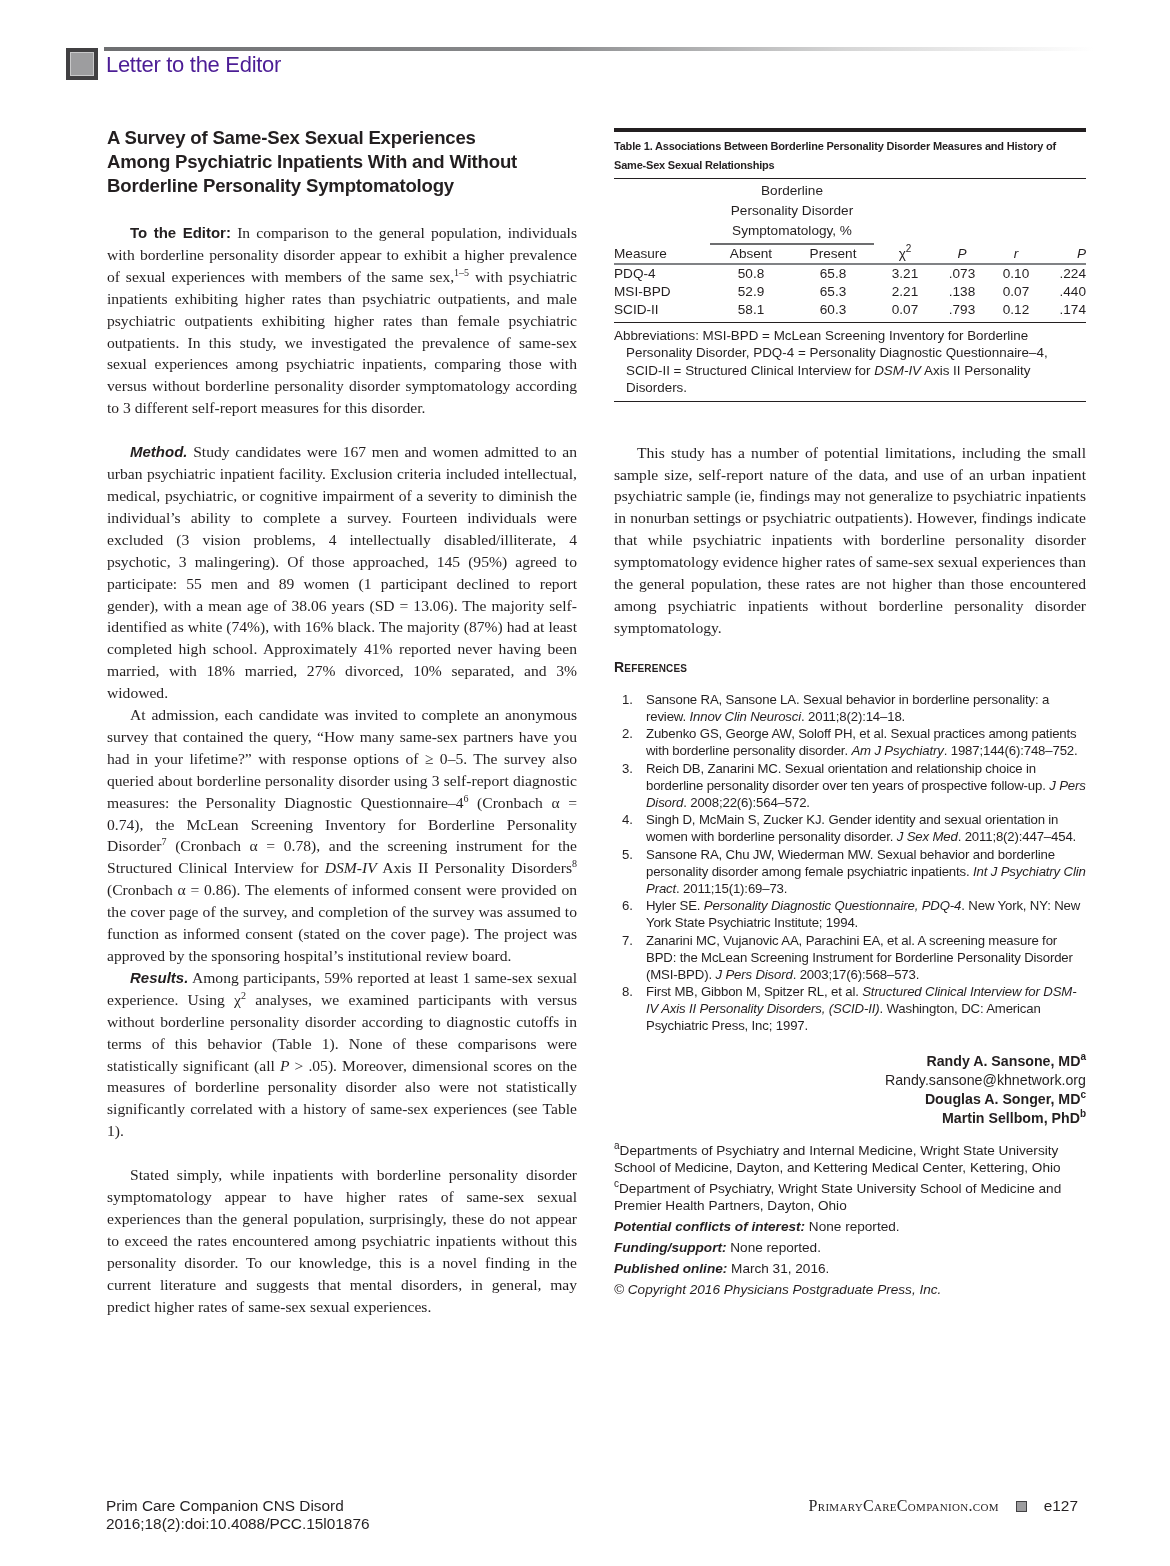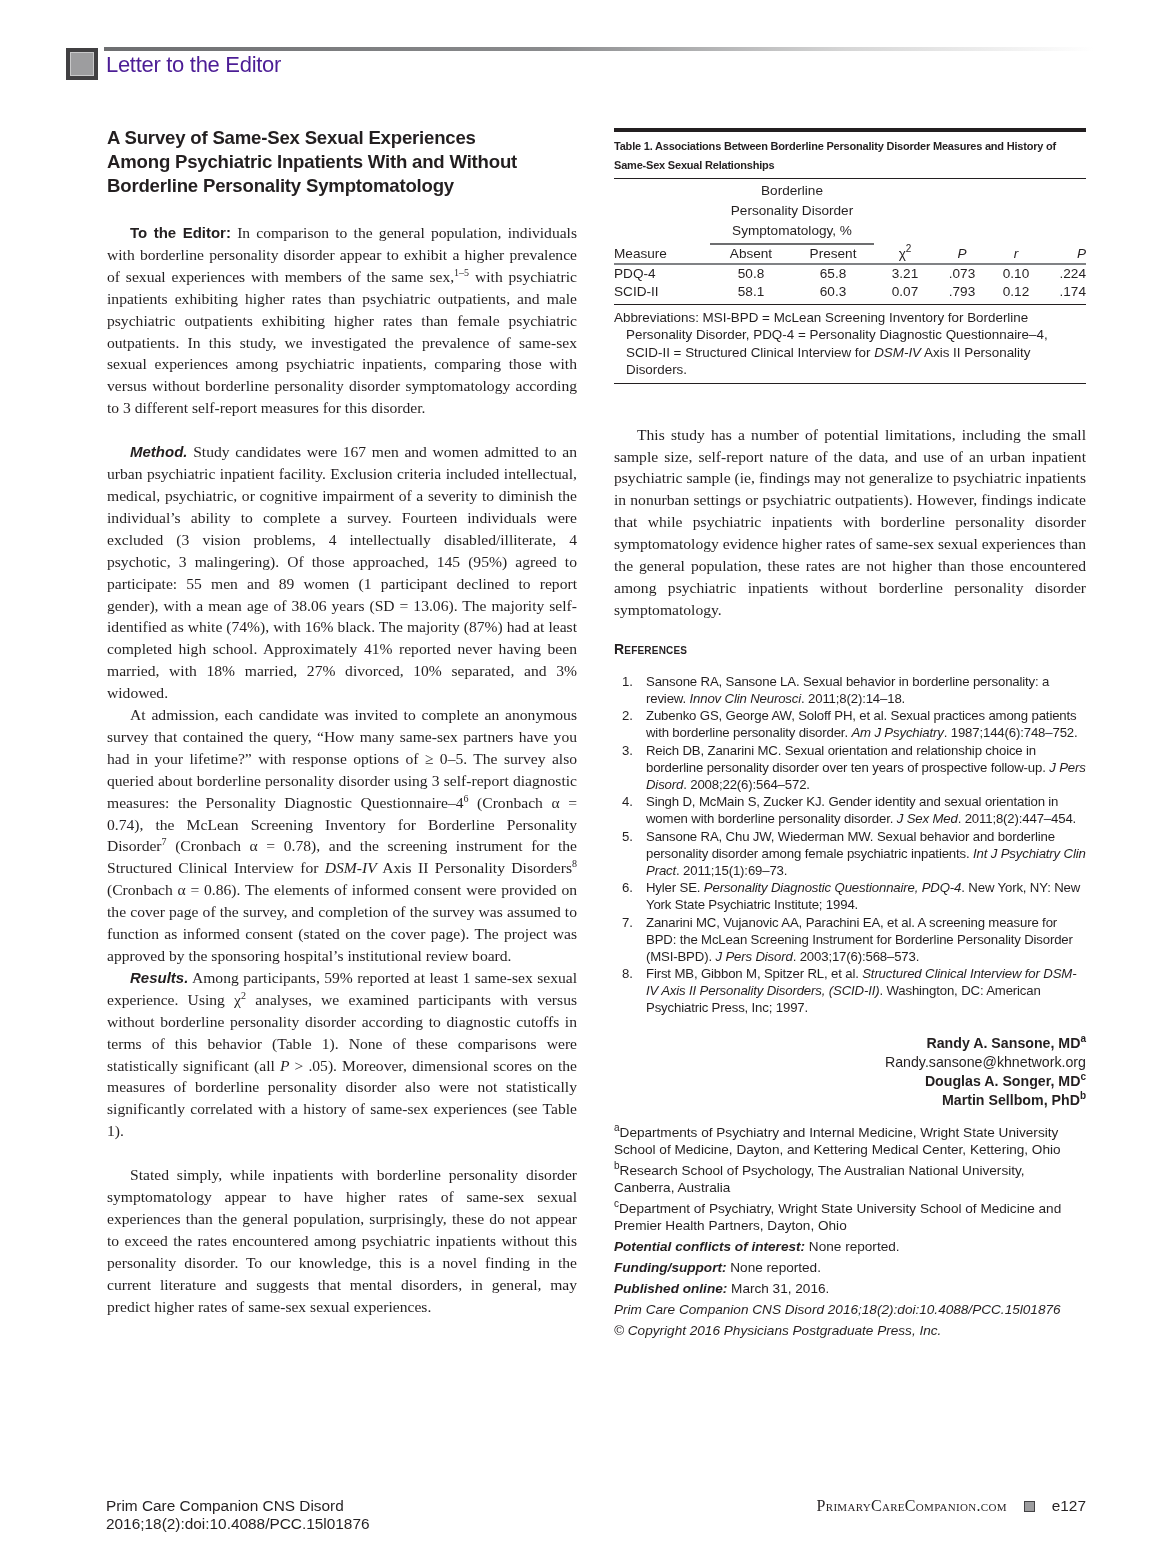--- a/index.html
+++ b/index.html
@@ -49,21 +49,21 @@
   .authors { text-align: right; font-size: 14.2px; line-height: 19px; margin-top: 18px; }
   .authors .name { font-weight: bold; }
   .affils { margin-top: 14px; font-size: 13.6px; line-height: 17px; }
   .affils p { margin: 0 0 4px 0; }
   .meta p { margin: 0 0 3.5px 0; font-size: 13.6px; line-height: 17.5px; }
   .meta .bi { font-weight: bold; font-style: italic; }
   .meta .ital { font-style: italic; }
 
   
   .foot-left { position: absolute; left: 106px; top: 1497px; font-size: 15.4px; line-height: 18px; }
-  .foot-right { position: absolute; right: 84px; top: 1497px; font-size: 15.4px; display: flex; align-items: center; gap: 17px; }
+  .foot-right { position: absolute; right: 92px; top: 1497px; font-size: 15.4px; display: flex; align-items: center; gap: 17px; }
   .foot-site { font-family: "Liberation Serif", "DejaVu Serif", serif; font-variant: small-caps; font-size: 16px; letter-spacing: 0.3px; }
   .foot-square { width: 11px; height: 11px; background: #9d9d9f; border: 1.5px solid #414042; box-sizing: border-box; }
 </style>
 </head>
 <body>
 
 <div class="hdr-rule"></div>
 <div class="hdr-icon">
     <div class="hdr-icon-inner"></div>
   </div>
@@ -140,20 +140,29 @@
       <tr>
         <td>PDQ-4</td>
         <td class="num">50.8</td>
         <td class="num">65.8</td>
         <td class="num">3.21</td>
         <td class="num">.073</td>
         <td class="num">0.10</td>
         <td class="num-r">.224</td>
       </tr>
       <tr>
+        <td>MSI-BPD</td>
+        <td class="num">52.9</td>
+        <td class="num">65.3</td>
+        <td class="num">2.21</td>
+        <td class="num">.138</td>
+        <td class="num">0.07</td>
+        <td class="num-r">.440</td>
+      </tr>
+      <tr>
         <td>SCID-II</td>
         <td class="num">58.1</td>
         <td class="num">60.3</td>
         <td class="num">0.07</td>
         <td class="num">.793</td>
         <td class="num">0.12</td>
         <td class="num-r">.174</td>
       </tr>
     </tbody>
       </table>
@@ -178,29 +187,27 @@
 
   <div class="authors sans">
     <div class="name"><span>Randy A. Sansone, MD</span><sup>a</sup></div>
     <div>Randy.sansone@khnetwork.org</div>
     <div class="name"><span>Douglas A. Songer, MD</span><sup>c</sup></div>
     <div class="name"><span>Martin Sellbom, PhD</span><sup>b</sup></div>
   </div>
 
   <div class="affils sans">
     <p><sup>a</sup><span>Departments of Psychiatry and Internal Medicine, Wright State University School of Medicine, Dayton, and Kettering Medical Center, Kettering, Ohio</span></p>
-    <p><sup>b</sup><span>Research School of Psychology, The Australian National University, Canberra, Australia</span></p>
     <p><sup>c</sup><span>Department of Psychiatry, Wright State University School of Medicine and Premier Health Partners, Dayton, Ohio</span></p>
   </div>
 
   <div class="meta sans">
     <p><span class="bi">Potential conflicts of interest:</span><span> None reported.</span></p>
     <p><span class="bi">Funding/support:</span><span> None reported.</span></p>
     <p><span class="bi">Published online:</span><span> March 31, 2016.</span></p>
-    <p class="ital">Prim Care Companion CNS Disord 2016;18(2):doi:10.4088/PCC.15l01876</p>
     <p class="ital">© Copyright 2016 Physicians Postgraduate Press, Inc.</p>
   </div>
 </div>
 
 <div class="foot-left sans">
   <div>Prim Care Companion CNS Disord</div>
   <div>2016;18(2):doi:10.4088/PCC.15l01876</div>
 </div>
 <div class="foot-right sans">
   <span class="foot-site">PrimaryCareCompanion.com</span>

